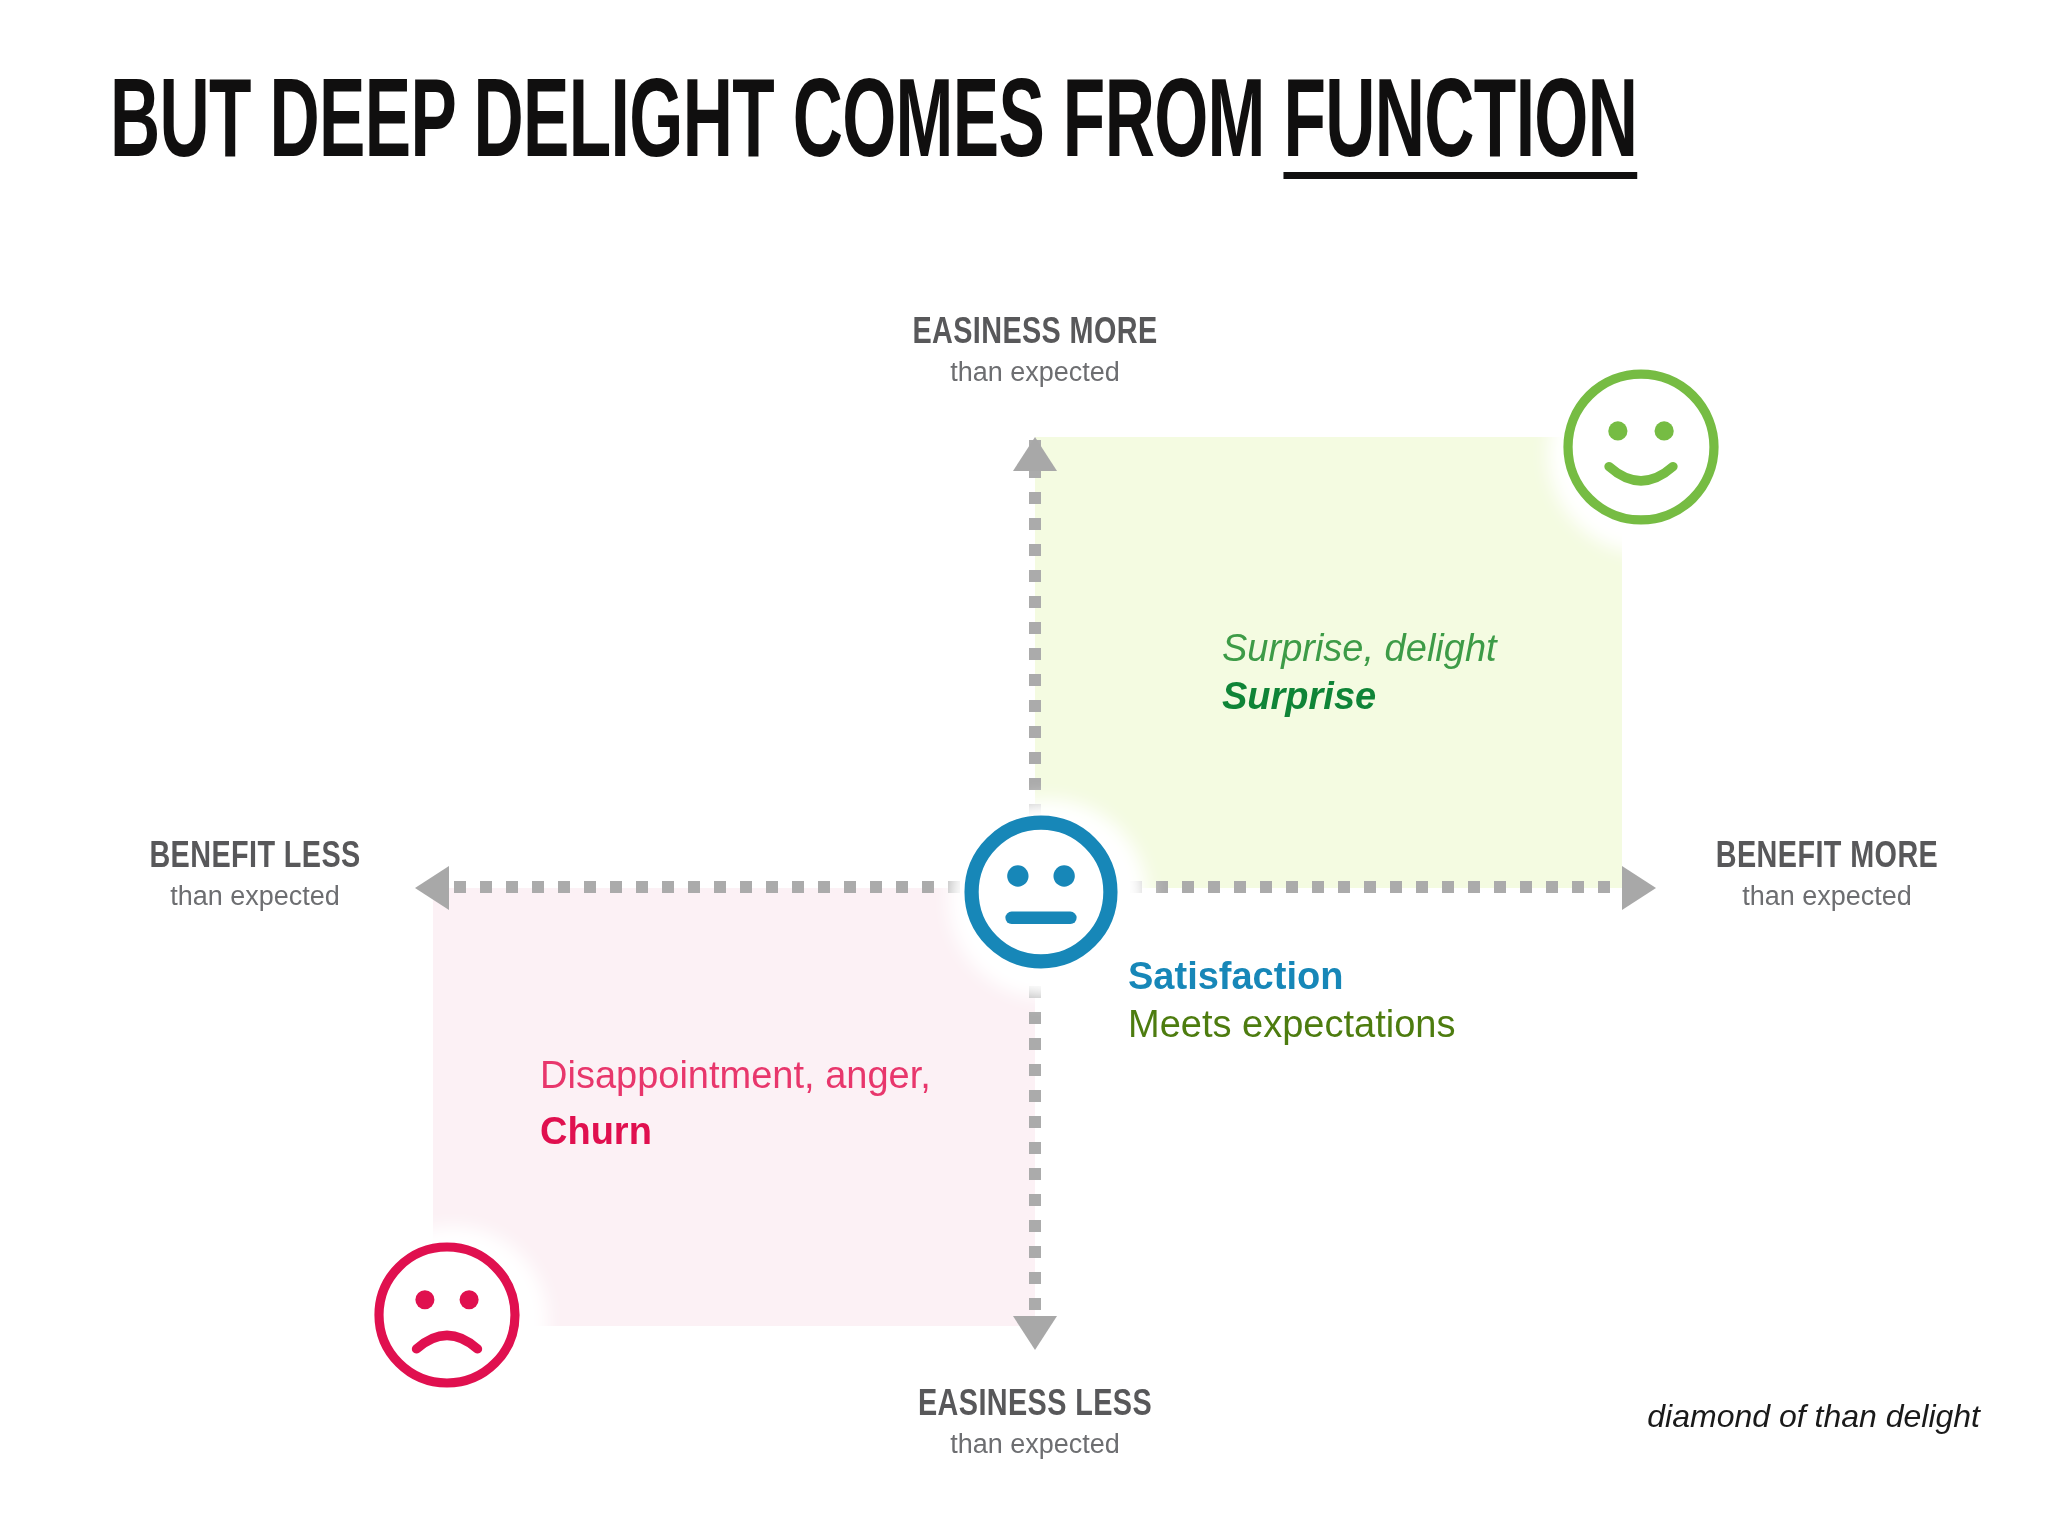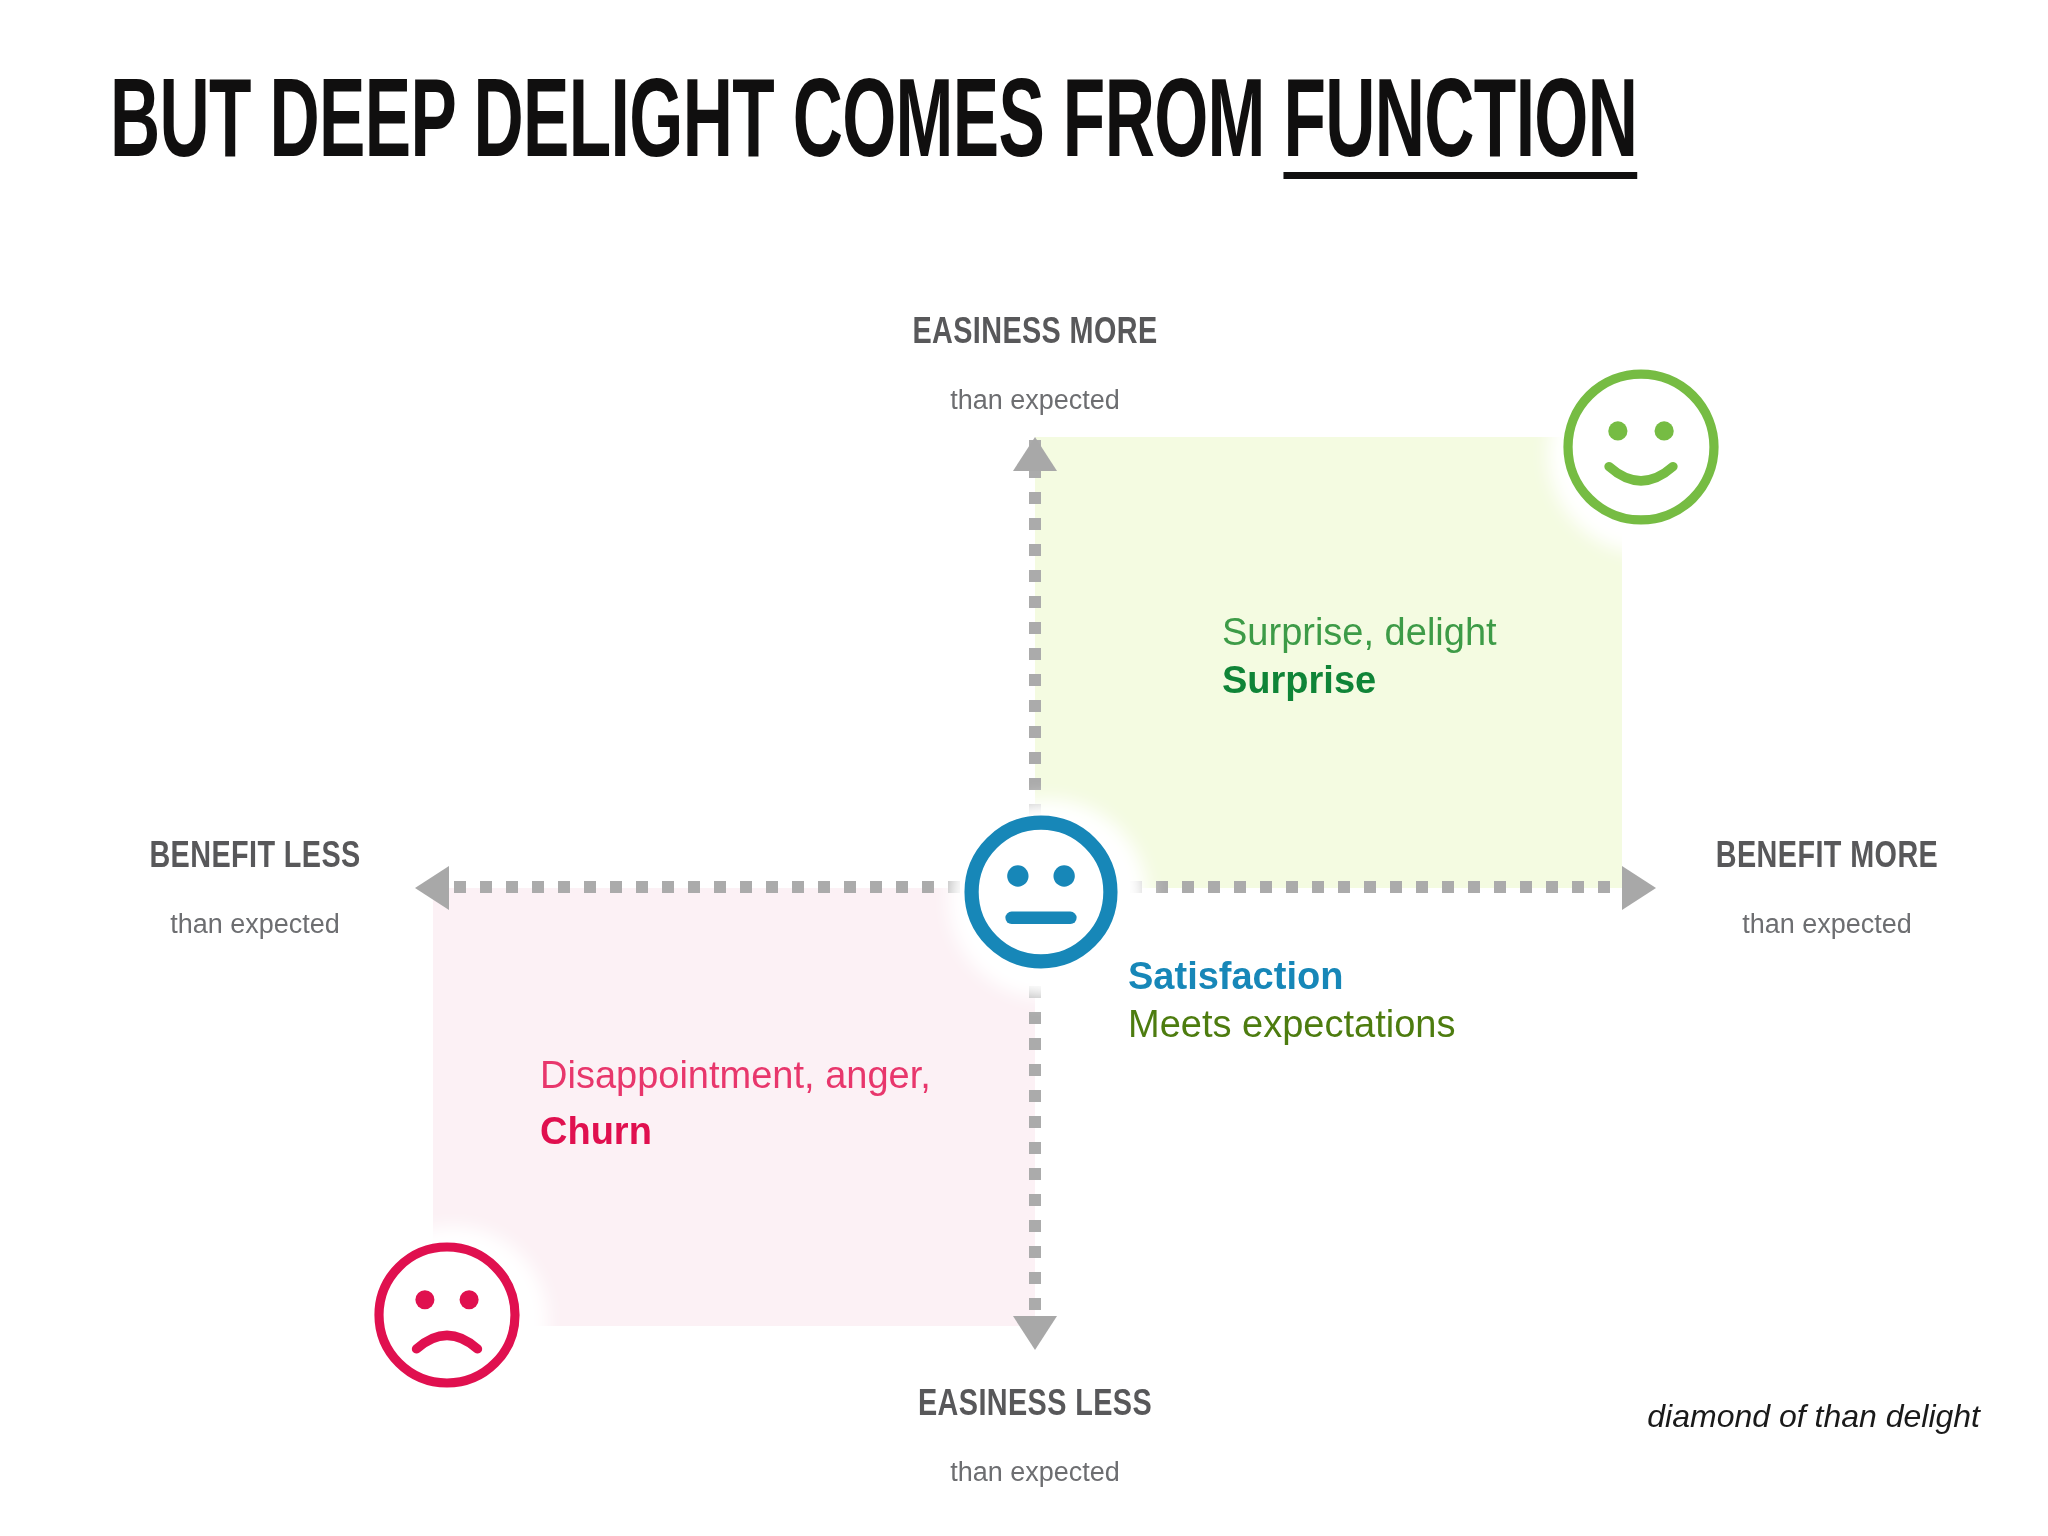--- a/index.html
+++ b/index.html
@@ -136,21 +136,20 @@
     transform: scaleX(0.80);
     white-space: nowrap;
   }
   .axis-label .sub {
     font-family: "Liberation Sans", sans-serif;
     font-weight: normal;
     font-size: 27px;
     line-height: 40px;
     color: #6d6e71;
     white-space: nowrap;
-    margin-top: 28px;
   }
   #label-top {
     left: 795px;
     top: 310px;
     width: 480px;
   }
   #label-bottom {
     left: 795px;
     top: 1382px;
     width: 480px;
@@ -202,21 +201,21 @@
     font-weight: normal;
     font-size: 38px;
     line-height: 48px;
   }
   .note .line2 {
     font-family: "Liberation Sans", sans-serif;
     font-weight: bold;
     font-size: 38px;
     line-height: 48px;
   }
-  #note-green { left: 1222px; top: 608px; }
+  #note-green { left: 1222px; top: 624px; font-style: italic; }
   #note-green .line1 { color: #3d9b47; }
   #note-green .line2 { color: #0f8437; }
 
   #note-blue { left: 1128px; top: 952px; }
   #note-blue .line1 { color: #1787b8; font-weight: bold; }
   #note-blue .line2 { color: #4d7c0f; font-weight: normal; }
 
   #note-pink { left: 540px; top: 1051px; }
   #note-pink .line1 { color: #e8376c; }
   #note-pink .line2 { color: #e0104f; margin-top: 8px; }

